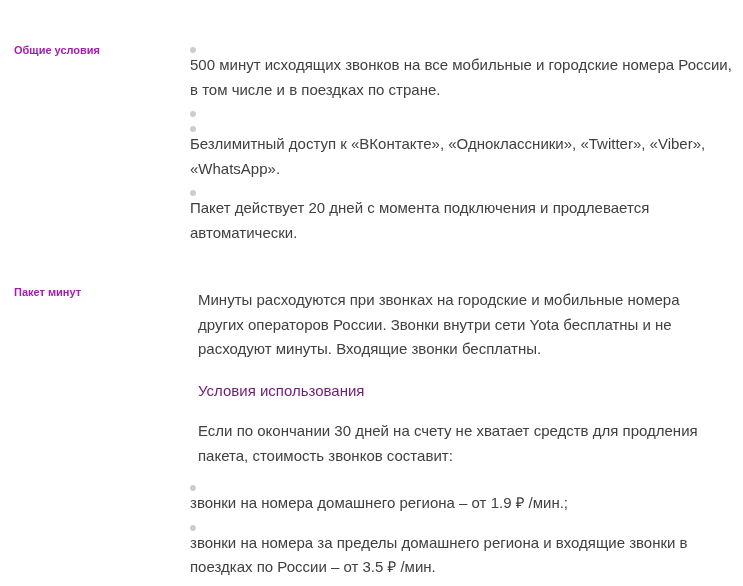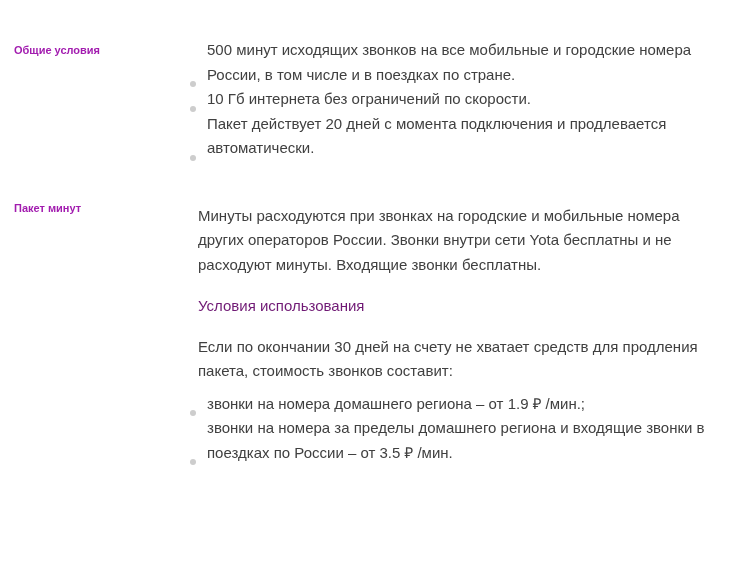--- a/index.html
+++ b/index.html
@@ -45,21 +45,22 @@
   .col-content p {
     margin: 8px;
   }
   ul.bullets {
     list-style: none;
     margin: 0;
     padding: 0;
   }
   ul.bullets li {
     display: flex;
-    align-items: flex-end;
+    align-items: flex-start;
+    flex-direction: column;
   }
   ul.bullets .dot {
     width: 6px;
     height: 6px;
     border-radius: 50%;
     background: #cdcdcd;
     flex-shrink: 0;
     margin: 9px 11px 0 0;
   }
   .subheading {
@@ -81,21 +82,24 @@
   <section class="row">
     <h3 class="col-title">Общие условия</h3>
     <div class="col-content">
       <ul class="bullets">
         <li>
           <span class="dot"></span>
           <span>500 минут исходящих звонков на все мобильные и городские номера России, в том числе и в поездках по стране.</span>
         </li>
         <li>
           <span class="dot"></span>
-          <span>10 Гб интернета без ограничений по скорости.</span>
+        </li>
+        <li>
+          <span class="dot"></span>
+          <span>Безлимитный доступ к «ВКонтакте», «Одноклассники», «Twitter», «Viber», «WhatsApp».</span>
         </li>
         <li>
           <span class="dot"></span>
           <span>Пакет действует 20 дней с момента подключения и продлевается автоматически.</span>
         </li>
       </ul>
     </div>
   </section>
 
   <section class="row">

